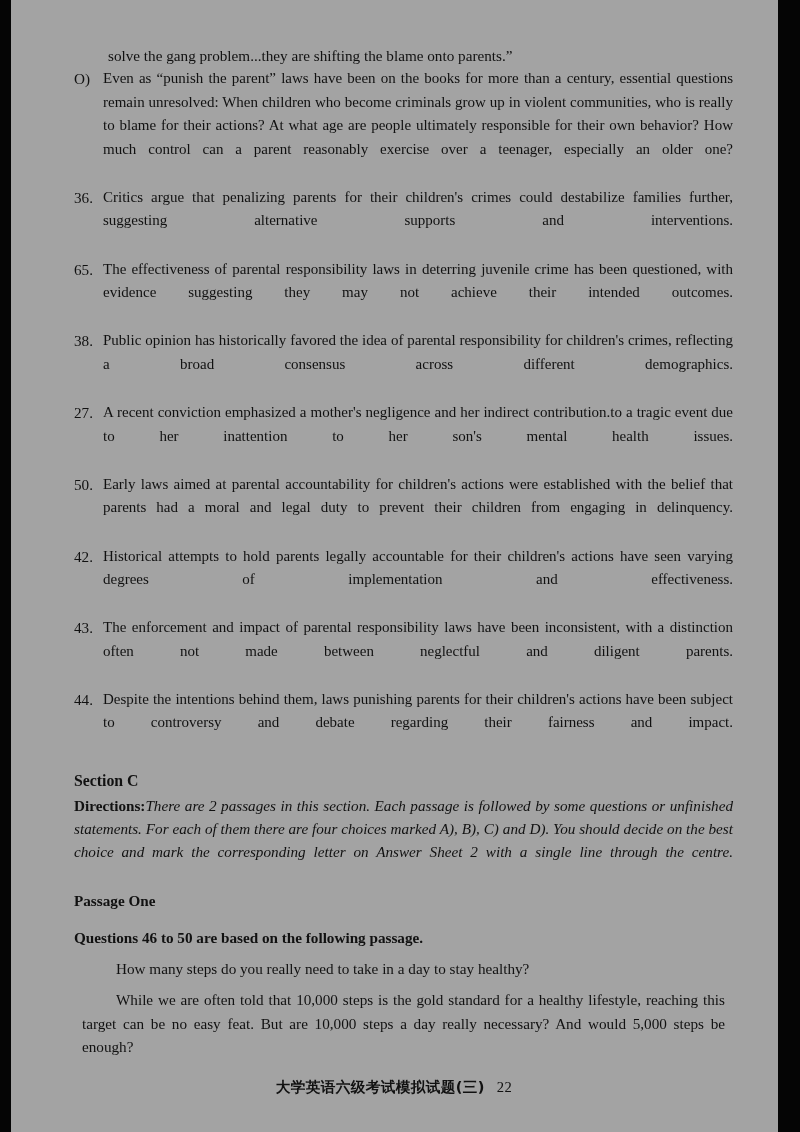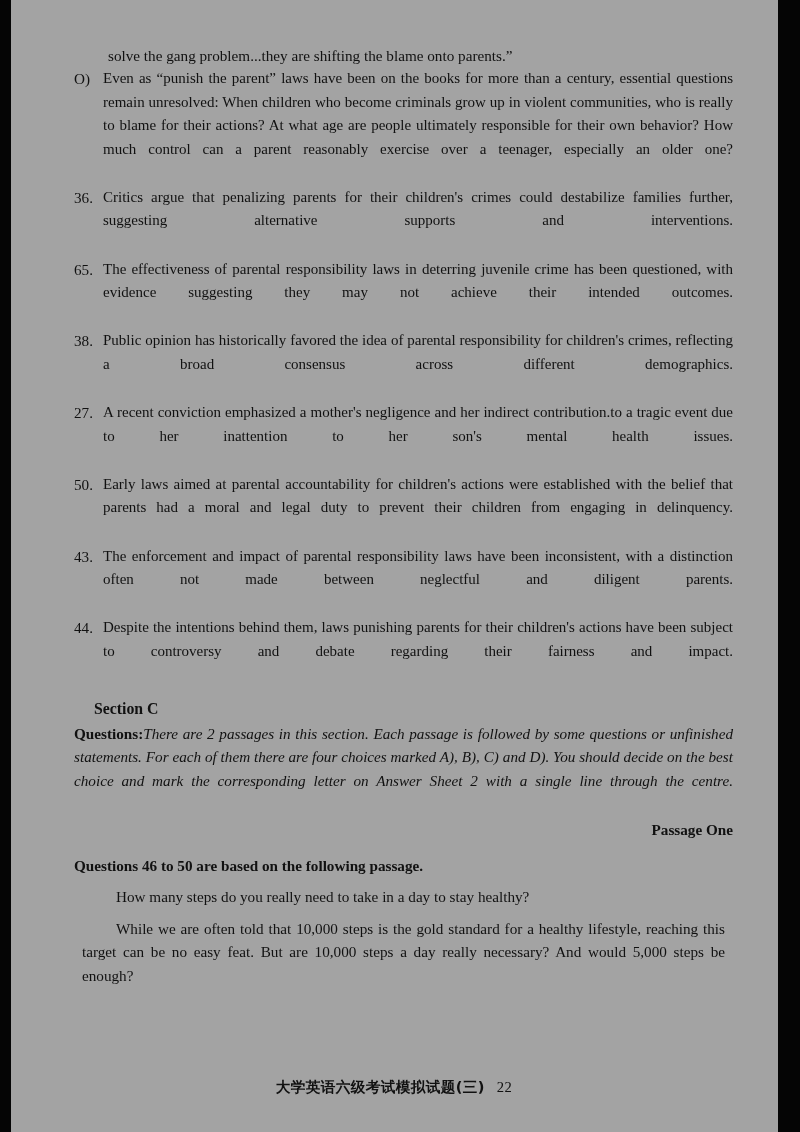--- a/index.html
+++ b/index.html
@@ -71,38 +71,36 @@
 
   .tight { text-align: left; }
   .tight::after { content: none; }
 
   .sec-head {
     font-weight: bold;
     font-size: 15.8px;
     line-height: 23.4px;
     margin-top: 11px;
     margin-bottom: 1px;
-    margin-left: 20px;
   }
   .directions {
     font-size: 15.2px;
     line-height: 23.4px;
     text-align: justify;
     text-justify: inter-word;
   }
   .directions::after { content: ""; display: inline-block; width: 100%; }
   .directions .lab { font-weight: bold; font-style: normal; }
   .directions .ital { font-style: italic; }
 
   .passage-head {
     font-weight: bold;
     font-size: 15.2px;
     line-height: 23.4px;
     margin-top: 2px;
-    text-align: right;
   }
   .questions-head {
     font-weight: bold;
     font-size: 15.2px;
     line-height: 23.4px;
     margin-top: 13px;
   }
   .para {
     font-size: 15.2px;
     line-height: 23.4px;
@@ -163,31 +161,35 @@
     </div>
     <div class="numitem">
       <span class="marker">27.</span>
       <span class="body">A recent conviction emphasized a mother's negligence and her indirect contribution.to a tragic event due to her inattention to her son's mental health issues.</span>
     </div>
     <div class="numitem">
       <span class="marker">50.</span>
       <span class="body">Early laws aimed at parental accountability for children's actions were established with the belief that parents had a moral and legal duty to prevent their children from engaging in delinquency.</span>
     </div>
     <div class="numitem">
+      <span class="marker">42.</span>
+      <span class="body">Historical attempts to hold parents legally accountable for their children's actions have seen varying degrees of implementation and effectiveness.</span>
+    </div>
+    <div class="numitem">
       <span class="marker">43.</span>
       <span class="body">The enforcement and impact of parental responsibility laws have been inconsistent, with a distinction often not made between neglectful and diligent parents.</span>
     </div>
     <div class="numitem">
       <span class="marker">44.</span>
       <span class="body">Despite the intentions behind them, laws punishing parents for their children's actions have been subject to controversy and debate regarding their fairness and impact.</span>
     </div>
 
     <div class="sec-head">Section C</div>
 
-    <div class="directions"><span class="lab">Questions:</span><span class="ital">There are 2 passages in this section. Each passage is followed by some questions or unfinished statements. For each of them there are four choices marked A), B), C) and D). You should decide on the best choice and mark the corresponding letter on Answer Sheet 2 with a single line through the centre.</span></div>
+    <div class="directions"><span class="lab">Directions:</span><span class="ital">There are 2 passages in this section. Each passage is followed by some questions or unfinished statements. For each of them there are four choices marked A), B), C) and D). You should decide on the best choice and mark the corresponding letter on Answer Sheet 2 with a single line through the centre.</span></div>
 
     <div class="passage-head">Passage One</div>
 
     <div class="questions-head">Questions 46 to 50 are based on the following passage.</div>
 
     <div class="para lastshort">How many steps do you really need to take in a day to stay healthy?</div>
     <div class="para">While we are often told that 10,000 steps is the gold standard for a healthy lifestyle, reaching this target can be no easy feat. But are 10,000 steps a day really necessary? And would 5,000 steps be enough?</div>
 
   </div>
 

